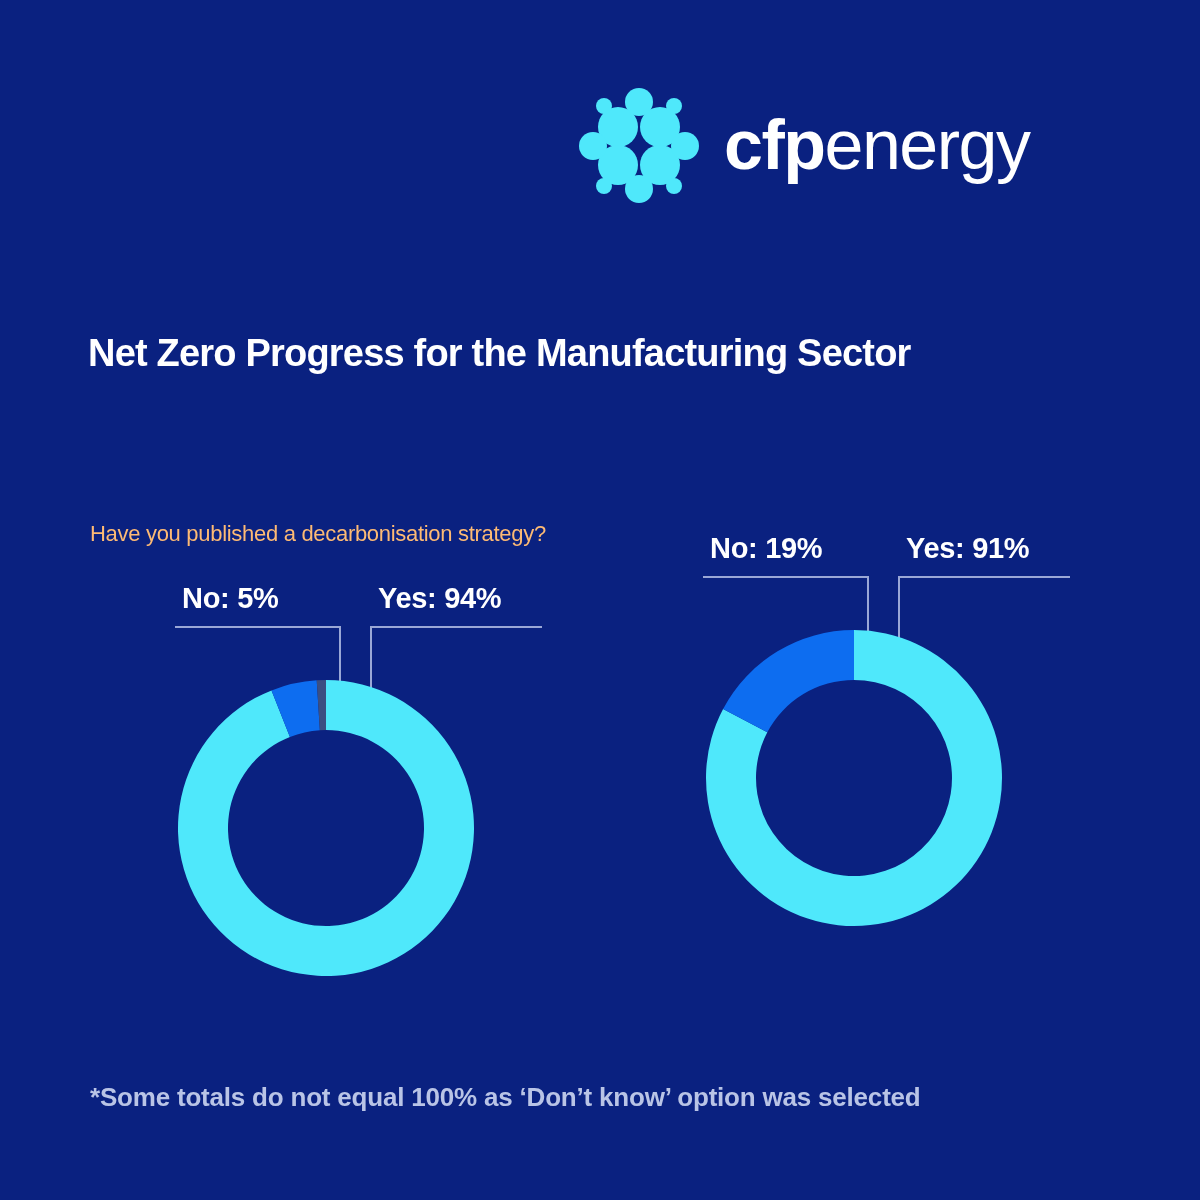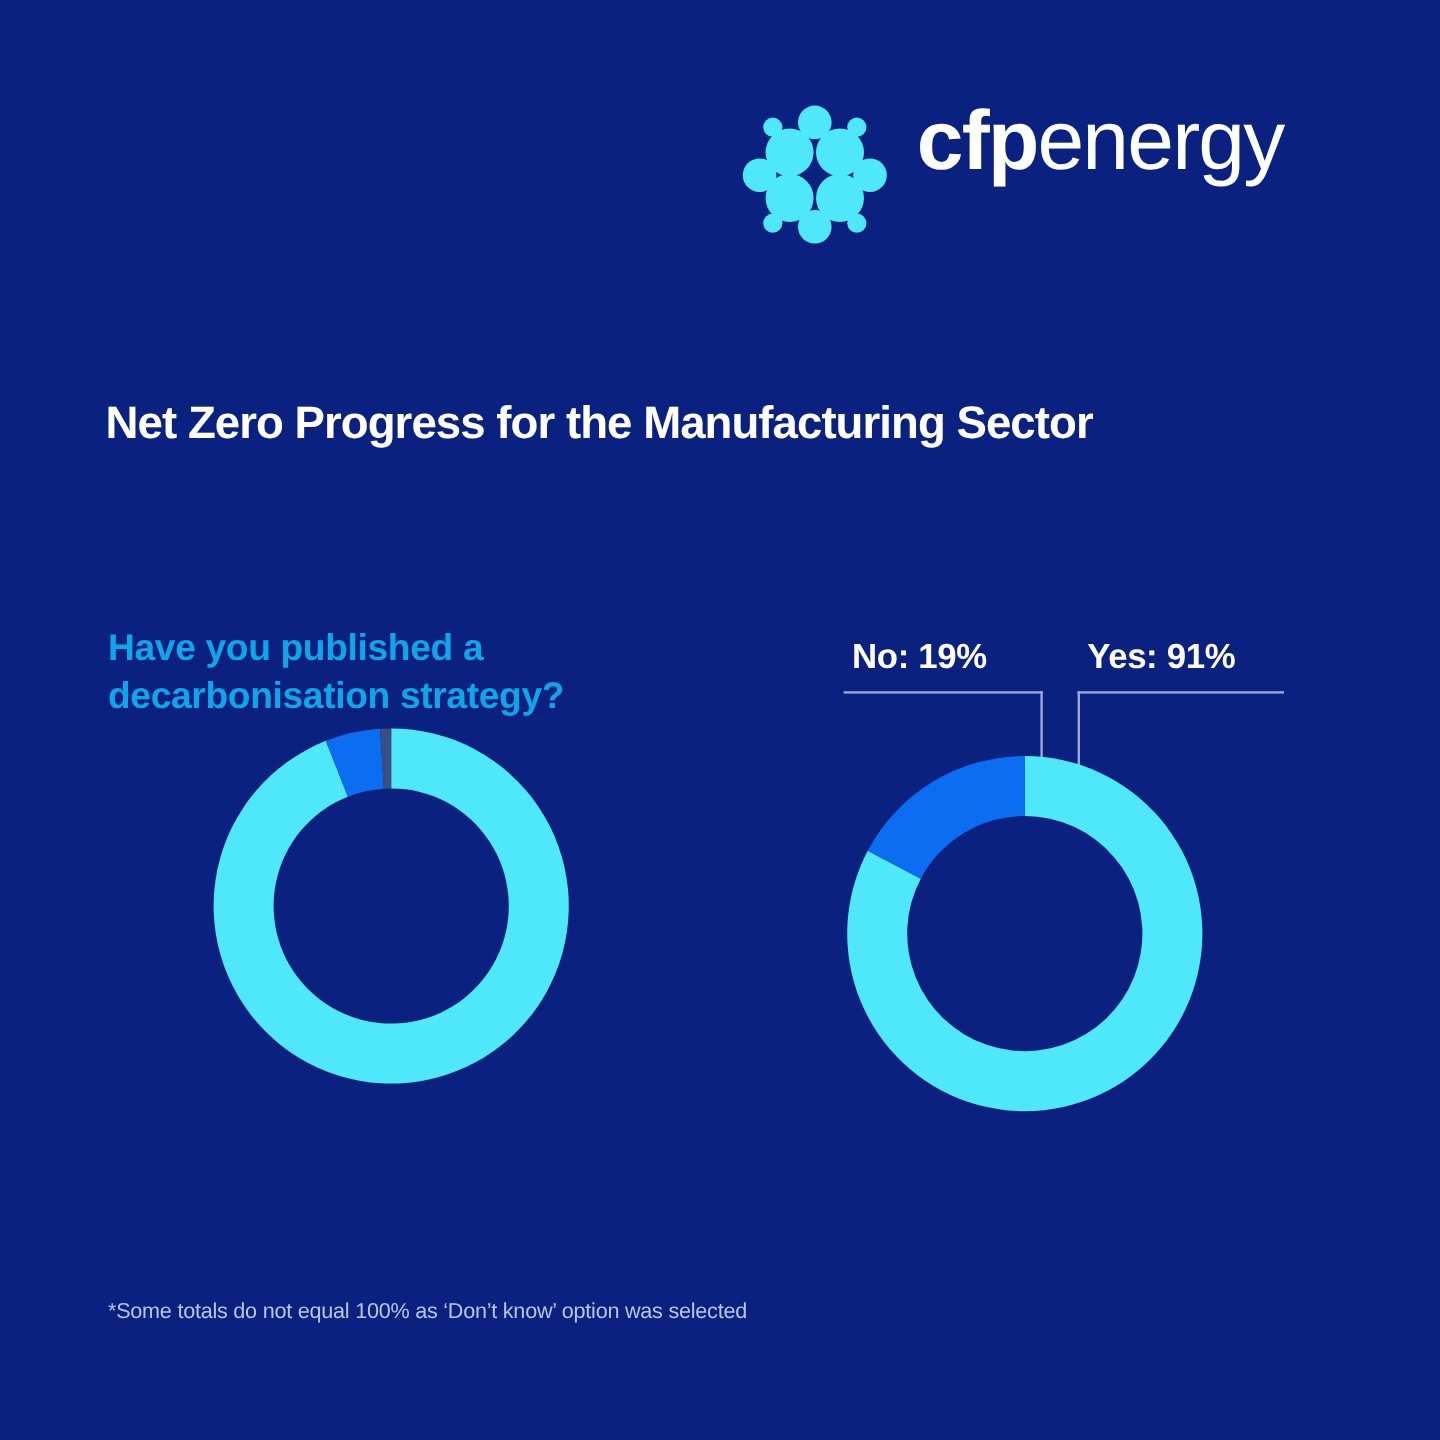--- a/index.html
+++ b/index.html
@@ -14,24 +14,24 @@
   body {
     background: #0a2180;
     font-family: "Liberation Sans", sans-serif;
     position: relative;
     -webkit-font-smoothing: antialiased;
   }
 
   
   .logo-row {
     position: absolute;
-    left: 616px;
+    left: 576px;
     top: 82px;
     display: flex;
-    align-items: flex-start;
+    align-items: center;
     gap: 22px;
   }
   .logo-mark {
     width: 126px;
     height: 126px;
     position: relative;
     flex: 0 0 auto;
   }
   .logo-mark svg { display: block; }
   .logo-word {
@@ -61,23 +61,23 @@
   
   .panel {
     position: absolute;
     top: 520px;
     width: 500px;
   }
   .panel.left  { left: 90px;  }
   .panel.right { left: 618px; }
 
   .question {
-    color: #0ea5e9;
-    font-size: 31px;
-    font-weight: 700;
+    color: #fdba74;
+    font-size: 22px;
+    font-weight: 400;
     line-height: 1.28;
     letter-spacing: -0.3px;
   }
 
   
   .callouts {
     position: relative;
     height: 90px;
     margin-top: 12px;
   }
@@ -130,22 +130,22 @@
   .panel.right .donut-wrap { margin-left: 86px; }
 
   .donut-svg { display: block; width: 300px; height: 300px; }
 
   
   .footnote {
     position: absolute;
     left: 90px;
     top: 1082px;
     color: #b9c4e6;
-    font-size: 18px;
-    font-weight: 400;
+    font-size: 26px;
+    font-weight: 700;
     letter-spacing: -0.2px;
     white-space: nowrap;
   }
 </style>
 </head>
 <body>
 
 <div class="logo-row">
   <div class="logo-mark">
     <svg viewBox="0 0 126 126" width="126" height="126" aria-hidden="true">
@@ -168,20 +168,26 @@
   <div class="logo-word">
     <span>cfp</span><span class="thin">energy</span>
   </div>
 </div>
 
 <h1 class="page-title">Net Zero Progress for the Manufacturing Sector</h1>
 
 <section class="panel left">
   <h2 class="question">Have you published a decarbonisation strategy?</h2>
 
+  <div class="callouts">
+    <span class="callout-label no-label">No: 5%</span>
+    <span class="callout-label yes-label">Yes: 94%</span>
+    <span class="leader no-leader"></span>
+    <span class="leader yes-leader"></span>
+  </div>
 
   <div class="donut-wrap">
     <svg class="donut-svg" viewBox="0 0 300 300" aria-hidden="true">
       <g>
           <path d="M 150 2 A 148 148 0 1 1 95.51756620266757 12.393080088538824 L 113.9237938369015 58.88190438295139 A 98 98 0 1 0 150 52 Z" fill="#4fe8fb"></path>
           <path d="M 95.51756620266757 12.393080088538824 A 148 148 0 0 1 140.7070031096615 2.292044192615805 L 143.84652908612722 52.193380614029394 A 98 98 0 0 0 113.9237938369015 58.88190438295139 Z" fill="#0d6df0"></path>
           <path d="M 140.7070031096615 2.292044192615805 A 148 148 0 0 1 149.99999999999997 2 L 149.99999999999997 52 A 98 98 0 0 0 143.84652908612722 52.193380614029394 Z" fill="#3b4f82"></path>
         </g>
     </svg>
   </div>

